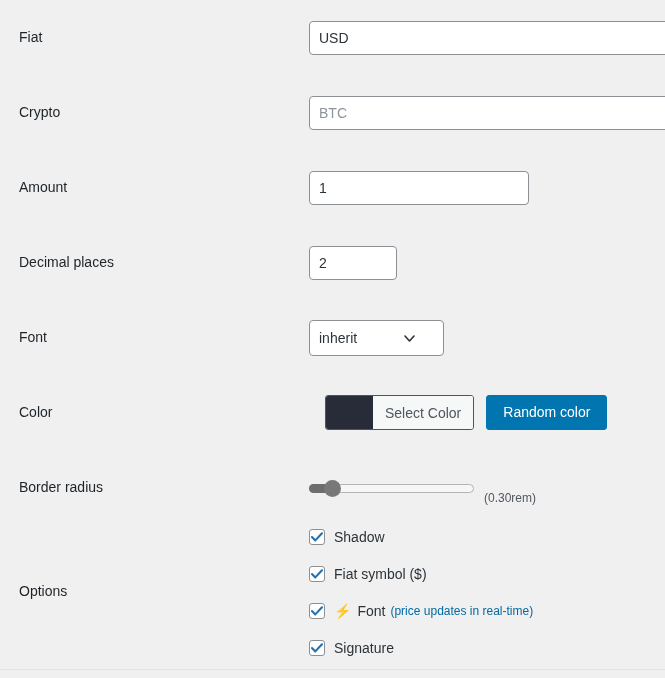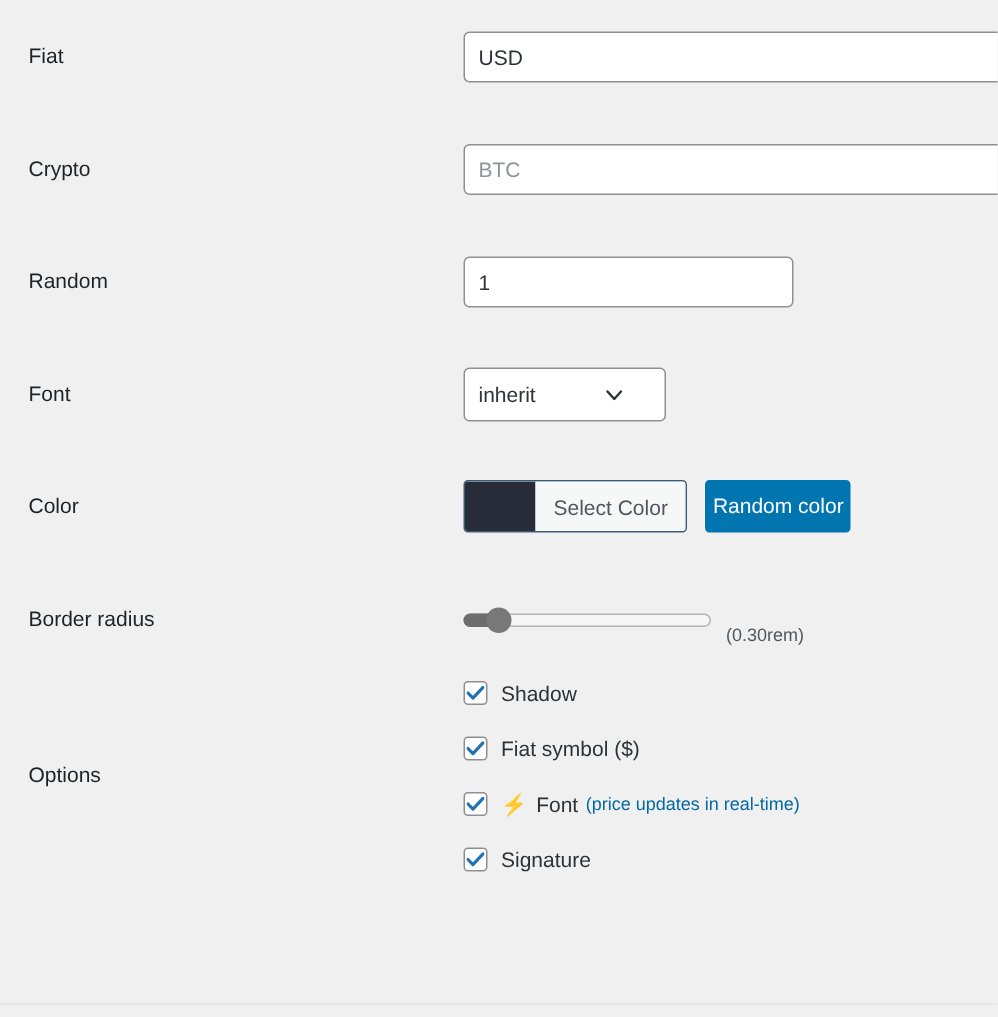--- a/index.html
+++ b/index.html
@@ -108,20 +108,21 @@
     width: 11px;
     height: 7px;
     pointer-events: none;
   }
 
   
   .color-row {
     display: flex;
     align-items: center;
     gap: 12px;
+    margin-left: 16px;
   }
   .color-button {
     display: flex;
     align-items: stretch;
     height: 35px;
     border: 1px solid #3b5a7a;
     border-radius: 3px;
     overflow: hidden;
     background: #f6f7f7;
     box-sizing: border-box;
@@ -135,21 +136,21 @@
     align-items: center;
     padding: 0 12px;
     font-size: 14px;
     color: #50575e;
     background: #f6f7f7;
     white-space: nowrap;
   }
   .btn-primary {
     height: 35px;
     line-height: 33px;
-    padding: 0 4px;
+    padding: 0 16px;
     background: #0075b0;
     border: 1px solid #0075b0;
     border-radius: 3px;
     color: #ffffff;
     font-family: "Liberation Sans", sans-serif;
     font-size: 14px;
     cursor: pointer;
     box-sizing: border-box;
     white-space: nowrap;
   }
@@ -279,27 +280,35 @@
       <td class="label-cell">
         <span class="field-label">Crypto</span>
       </td>
       <td class="control-cell">
         <input class="txt txt-wide" type="text" placeholder="BTC" style="">
       </td>
     </tr>
 
     <tr class="form-row">
       <td class="label-cell">
-        <span class="field-label">Random</span>
+        <span class="field-label">Amount</span>
       </td>
       <td class="control-cell">
         <input class="txt txt-amount" type="text" value="1" style="">
       </td>
     </tr>
 
+    <tr class="form-row">
+      <td class="label-cell">
+        <span class="field-label">Decimal places</span>
+      </td>
+      <td class="control-cell">
+        <input class="txt txt-decimals" type="text" value="2" style="">
+      </td>
+    </tr>
 
     <tr class="form-row">
       <td class="label-cell">
         <span class="field-label">Font</span>
       </td>
       <td class="control-cell">
         <span class="select-wrap">
           <select class="sel">
             <option>inherit</option>
           </select>

